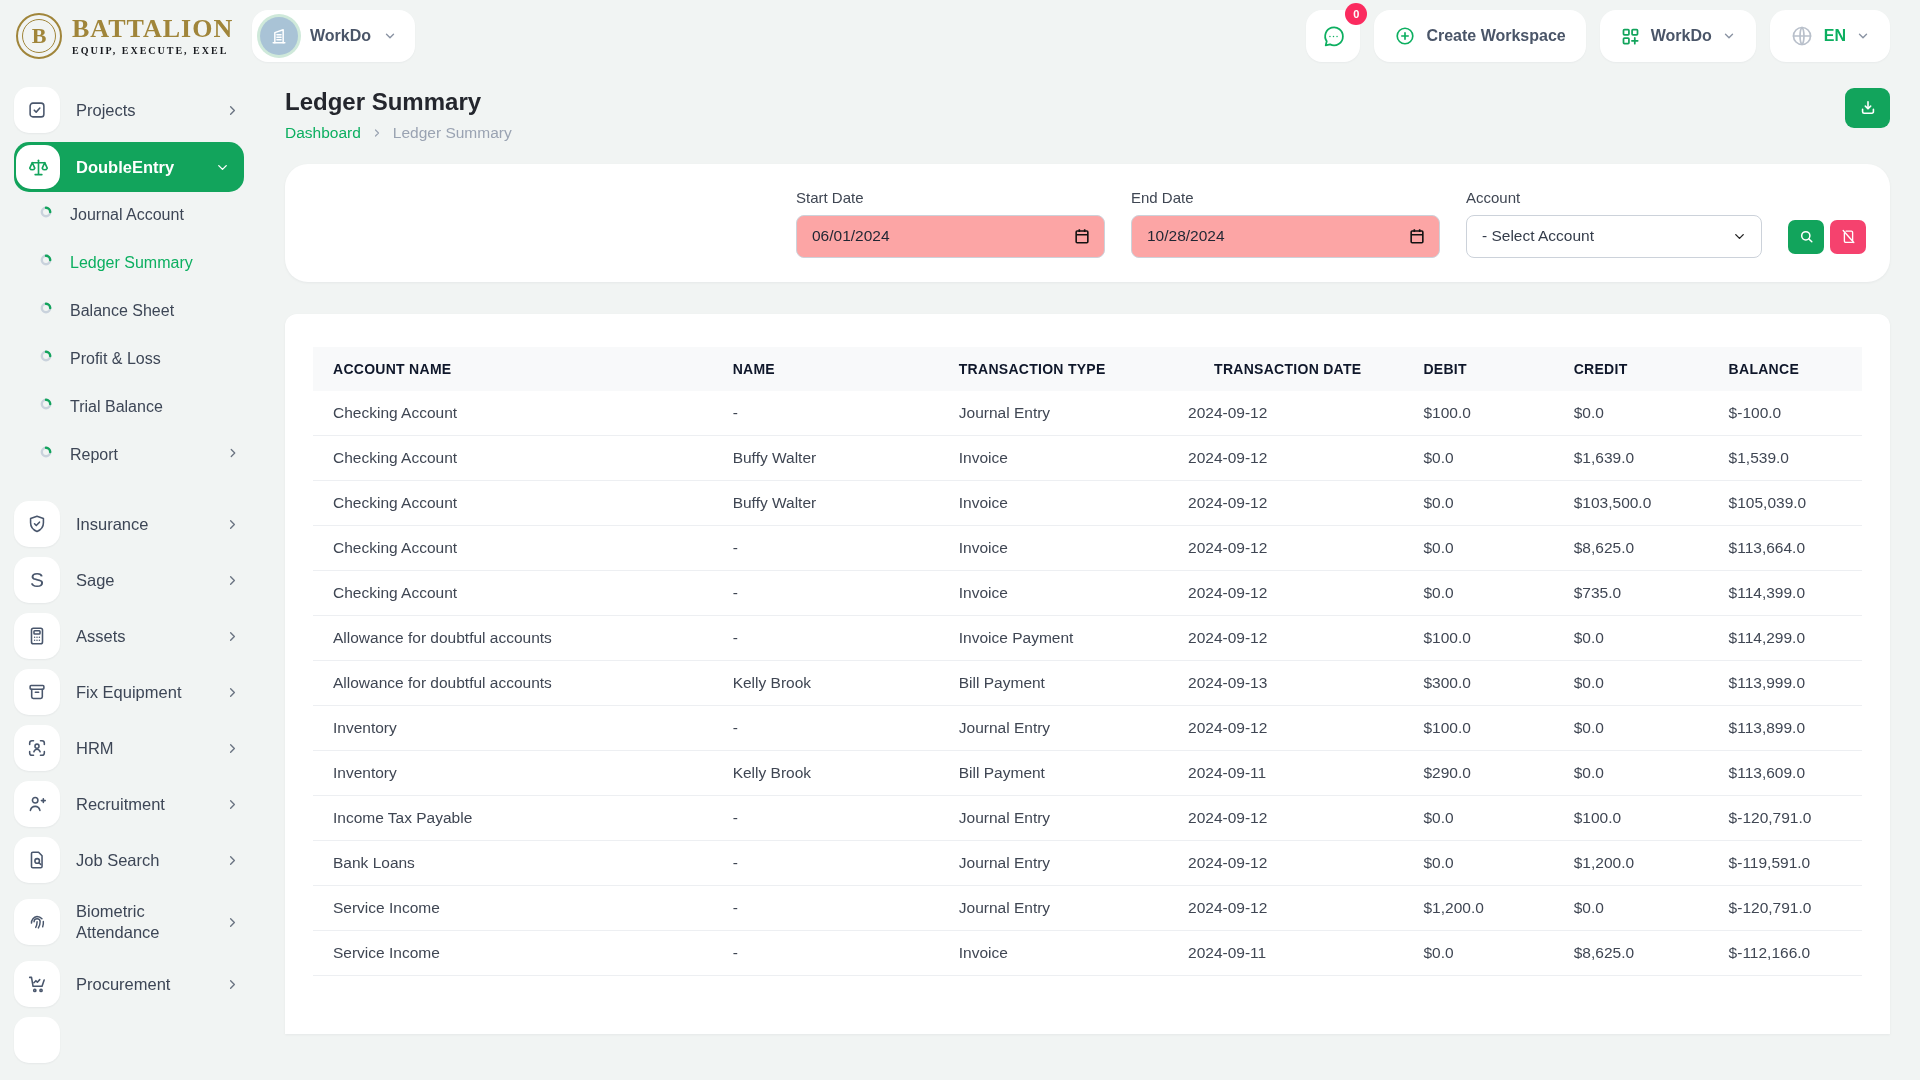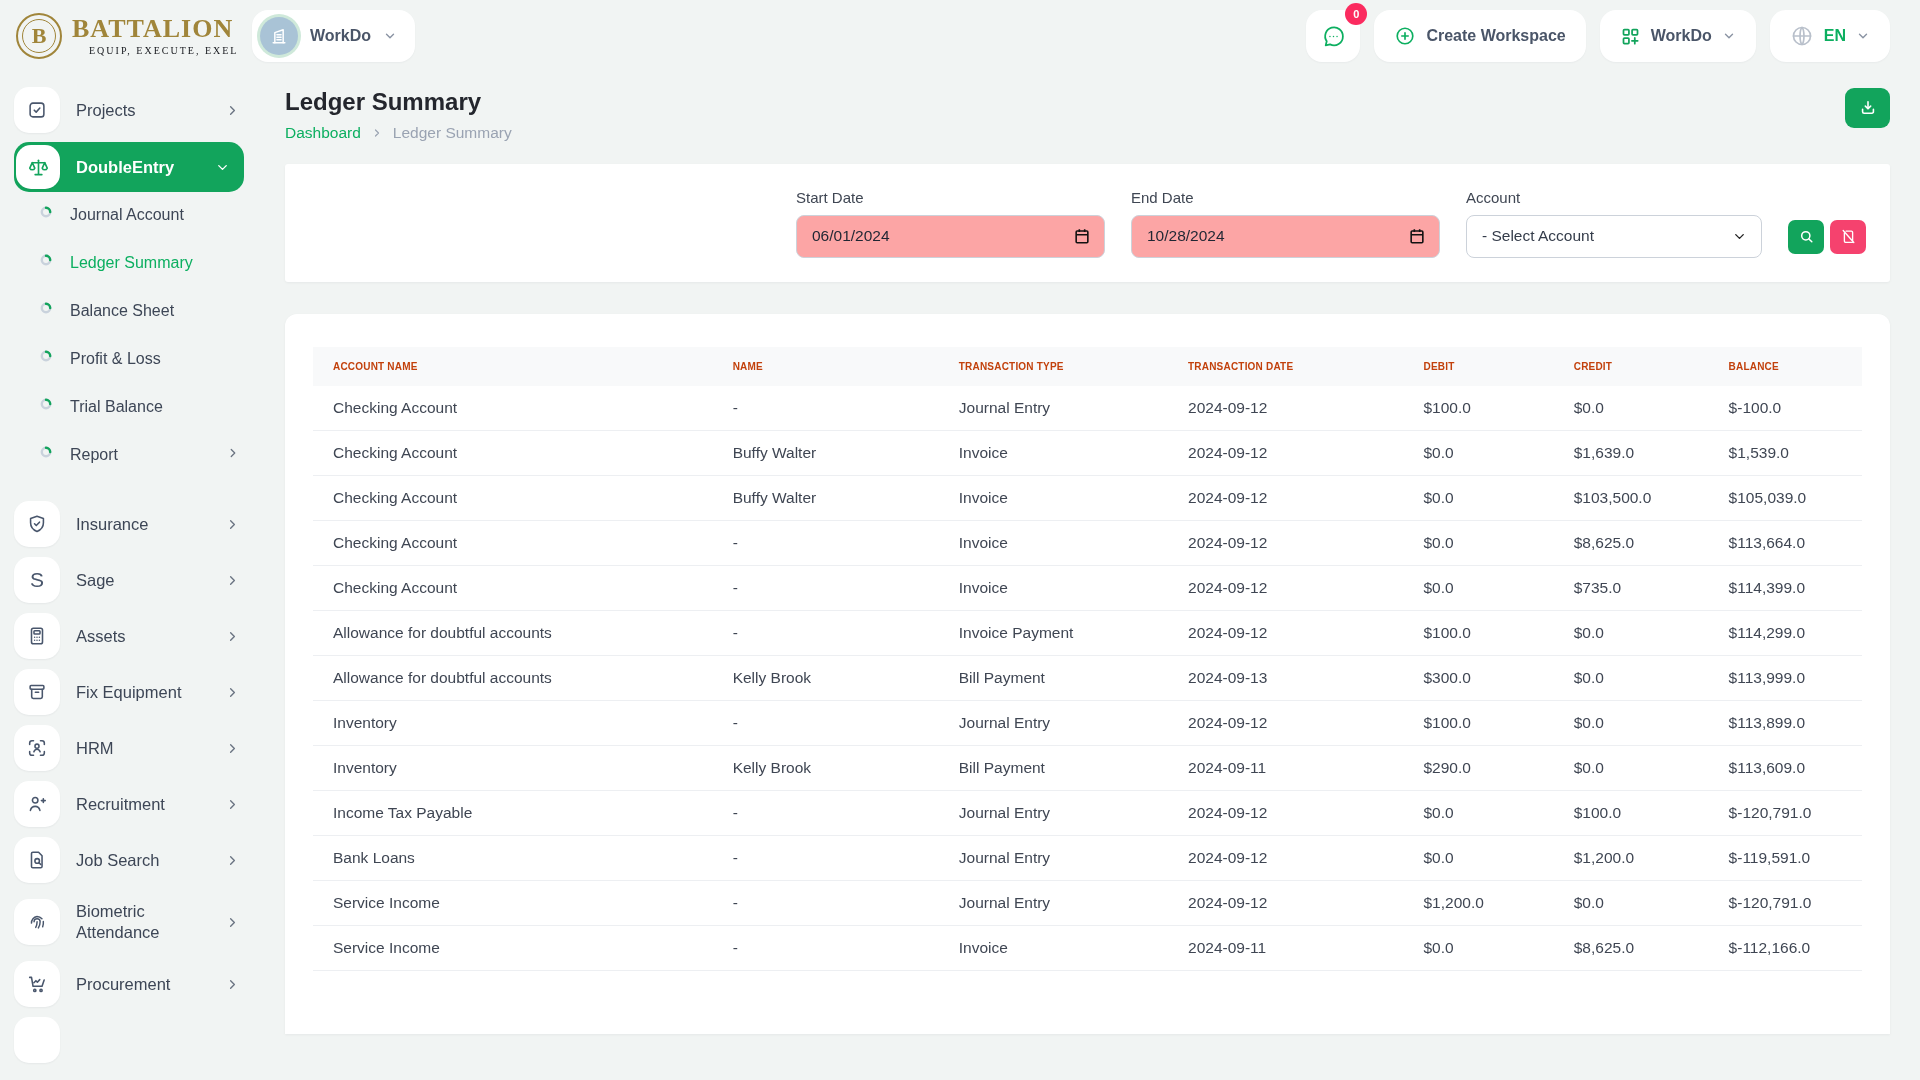--- a/index.html
+++ b/index.html
@@ -10,22 +10,22 @@
   .topbar { height:72px; display:flex; align-items:center; padding:0 30px 0 16px; }
   .brand { width:236px; display:flex; align-items:center; gap:10px; flex:none; }
   .emblem { width:46px; height:46px; border-radius:50%; border:2px solid #a0853a;
     display:flex; align-items:center; justify-content:center; flex:none; }
   .emblem-inner { width:34px; height:34px; border-radius:50%; border:1.5px solid #a0853a;
     display:flex; align-items:center; justify-content:center;
     font-family:"Liberation Serif", serif; font-weight:bold; font-size:22px; color:#a0853a; }
   .brand-text { line-height:1; }
   .brand-name { font-family:"Liberation Serif", serif; font-weight:bold; font-size:26px;
     letter-spacing:1px; color:#a0853a; }
-  .brand-tagline { font-family:"Liberation Serif", serif; font-weight:normal; font-size:10px;
-    letter-spacing:2px; color:#16181d; margin-top:4px;margin-left:17px; }
+  .brand-tagline { font-family:"Liberation Serif", serif; font-weight:bold; font-size:10px;
+    letter-spacing:2px; color:#16181d; margin-top:4px; }
 
   .ws-pill { height:52px; background:#fff; border-radius:16px; display:flex; align-items:center;
     gap:12px; padding:0 18px 0 8px; box-shadow:0 1px 2px rgba(16,24,40,.04); cursor:pointer; }
   .ws-avatar { width:38px; height:38px; border-radius:50%; background:#a9c3d6;
     box-shadow:0 0 0 3px #cfe9da; display:flex; align-items:center; justify-content:center; color:#fff; }
   .pill-label { font-size:16px; font-weight:600; color:#4a5568; }
 
   .topbar-spacer { flex:1; }
   .topbar-right { display:flex; align-items:center; gap:14px; }
   .icon-pill { position:relative; width:54px; height:52px; background:#fff; border-radius:16px;
@@ -64,21 +64,21 @@
   .main { flex:1; padding:16px 30px 0 27px; }
   .page-head { display:flex; align-items:flex-start; justify-content:space-between; }
   .page-title { font-size:24px; font-weight:600; color:#24262d; margin-bottom:8px; }
   .breadcrumb { display:flex; align-items:center; gap:10px; font-size:15.5px; }
   .crumb-link { color:#0caf60; cursor:pointer; }
   .crumb-sep { color:#9aa3b2; }
   .crumb-current { color:#9aa3b2; }
   .btn-download { width:45px; height:40px; border:none; border-radius:9px; background:#12a45c;
     color:#fff; display:flex; align-items:center; justify-content:center; cursor:pointer; }
 
-  .filter-card { margin-top:22px; background:#fff; border-radius:3px; height:118px;
+  .filter-card { margin-top:22px; background:#fff; border-radius:23px; height:118px;
     box-shadow:0 1px 3px rgba(16,24,40,.05);
     display:flex; align-items:center; justify-content:flex-end; gap:26px; padding:0 24px; }
   .f-group { display:flex; flex-direction:column; }
   .f-label { font-size:15px; color:#3f4653; margin-bottom:9px; }
   .f-input-wrap { position:relative; }
   .f-input { width:309px; height:43px; border:1px solid #ccd2da; border-radius:8px;
     padding:0 40px 0 15px; font-size:15.5px; color:#1f2633;
     font-family:"Liberation Sans", sans-serif; background:#fca5a5; }
   .cal-icon { position:absolute; right:13px; top:11px; color:#111; pointer-events:none; }
   .f-select { width:296px; height:43px; border:1px solid #ccd2da; border-radius:8px;
@@ -88,25 +88,25 @@
   .f-buttons { display:flex; gap:6px; padding-top:27px; }
   .btn-sq { width:36px; height:34px; border:none; border-radius:7px; color:#fff;
     display:flex; align-items:center; justify-content:center; cursor:pointer; }
   .btn-search { background:#12a45c; }
   .btn-reset { background:#f5426e; }
 
   .table-card { margin-top:32px; background:#fff; border-radius:12px 12px 0 0; padding:33px 28px 0;
     box-shadow:0 1px 3px rgba(16,24,40,.05); height:720px; }
   table { width:100%; border-collapse:collapse; }
   thead th { background:#f8f9fa; text-align:left; padding:14px 16px 14px 20px;
-    font-size:10px; font-weight:700; color:#c2410c; letter-spacing:.02em; white-space:nowrap; }
+    font-size:14px; font-weight:700; color:#0f172a; letter-spacing:.02em; white-space:nowrap; }
   tbody td { padding:13px 16px 13px 20px; border-bottom:1px solid #edeff2;
     font-size:15.5px; color:#3f4653; white-space:nowrap; }
   th:nth-child(1){ width:25.8%; } th:nth-child(2){ width:14.6%; } th:nth-child(3){ width:14.8%; }
-  th:nth-child(4){ width:15.2%; } th:nth-child(5){ width:9.7%; } th:nth-child(6){ width:10%; }
+  th:nth-child(4){ width:15.2%;text-align:center; } th:nth-child(5){ width:9.7%; } th:nth-child(6){ width:10%; }
   th:nth-child(7){ width:9.9%; }
 
   svg { display:block; }
 </style>
 </head>
 <body>
 
 <div class="topbar">
   <div class="brand">
     <span class="emblem">

